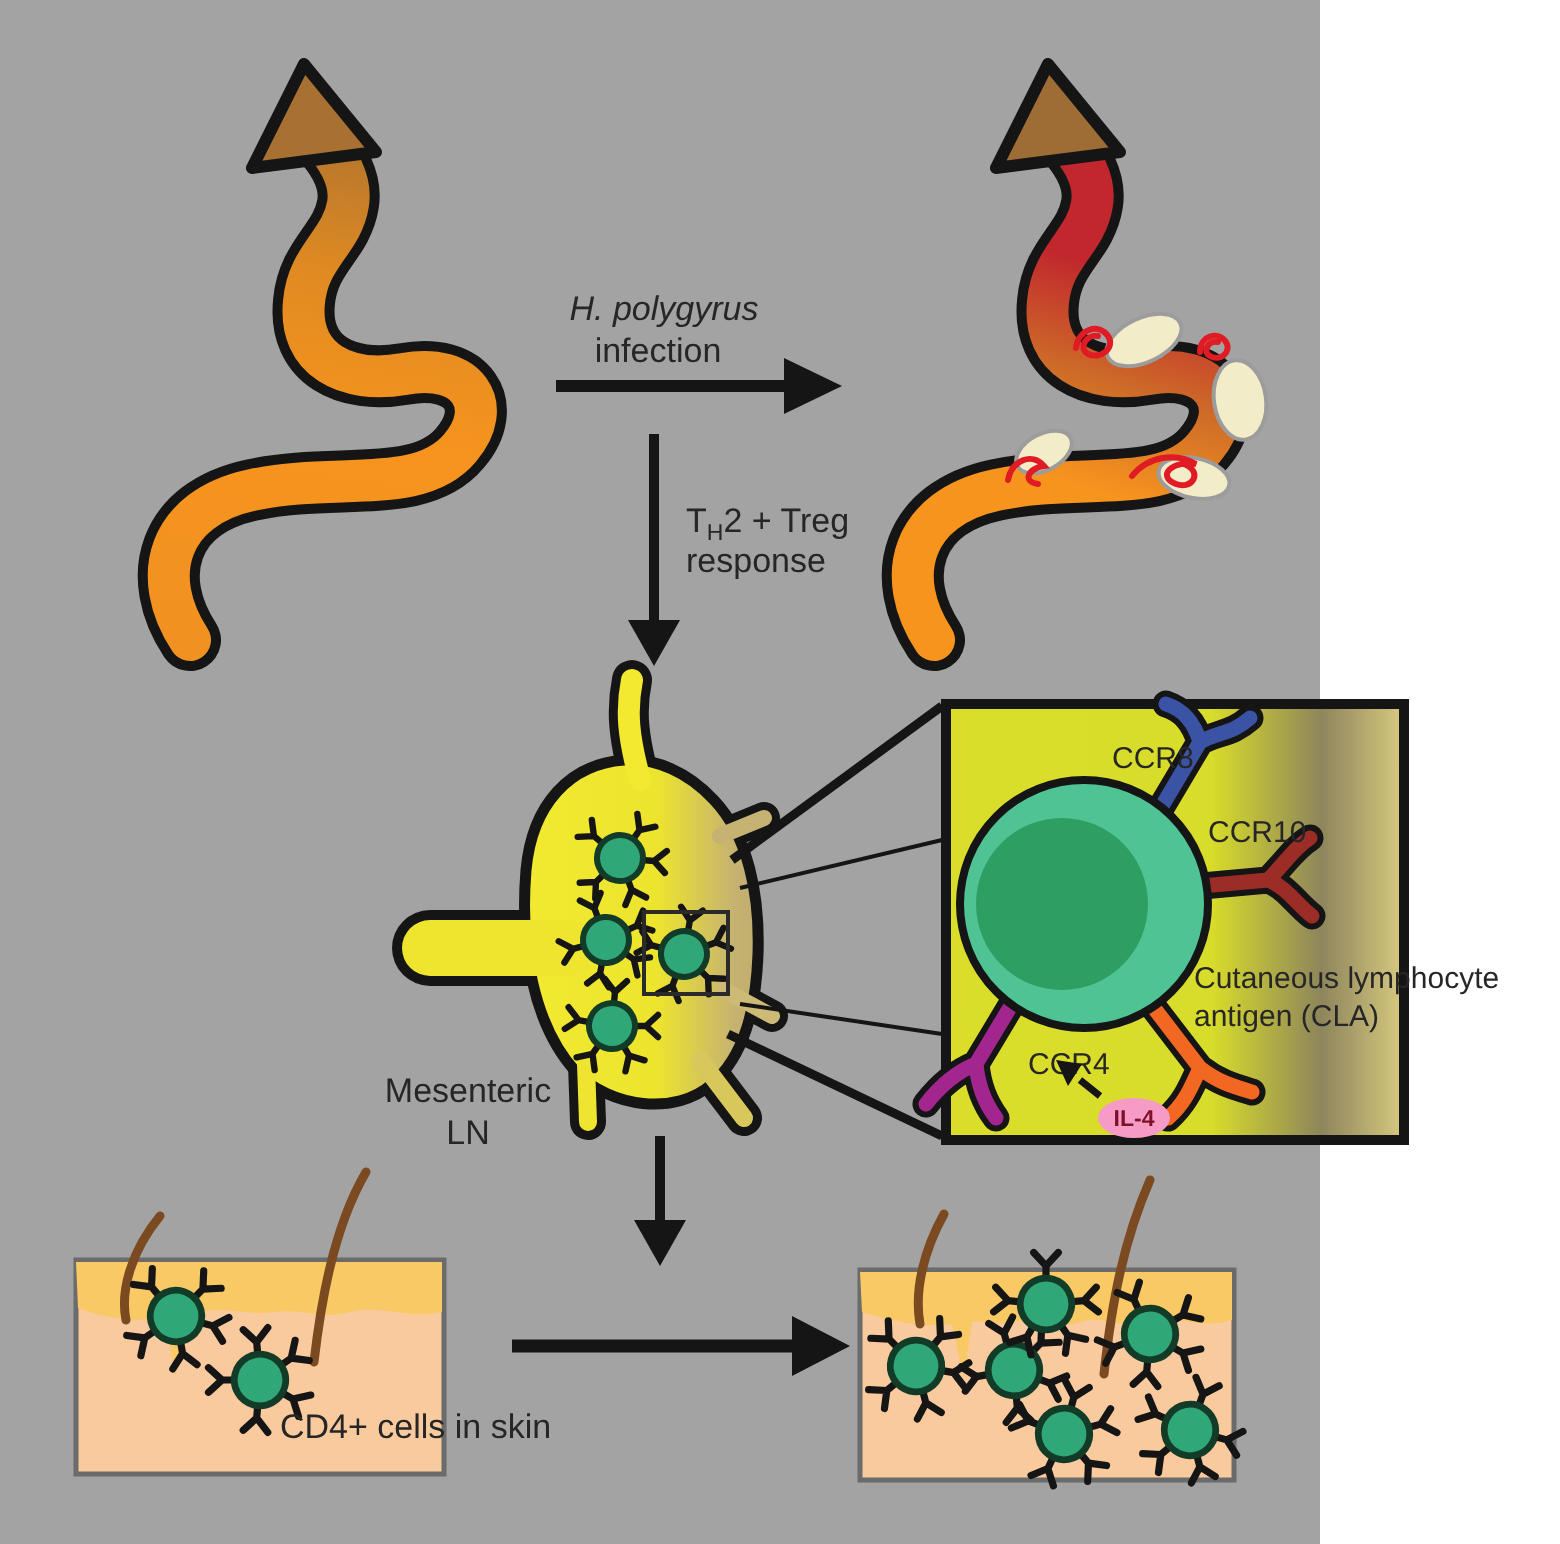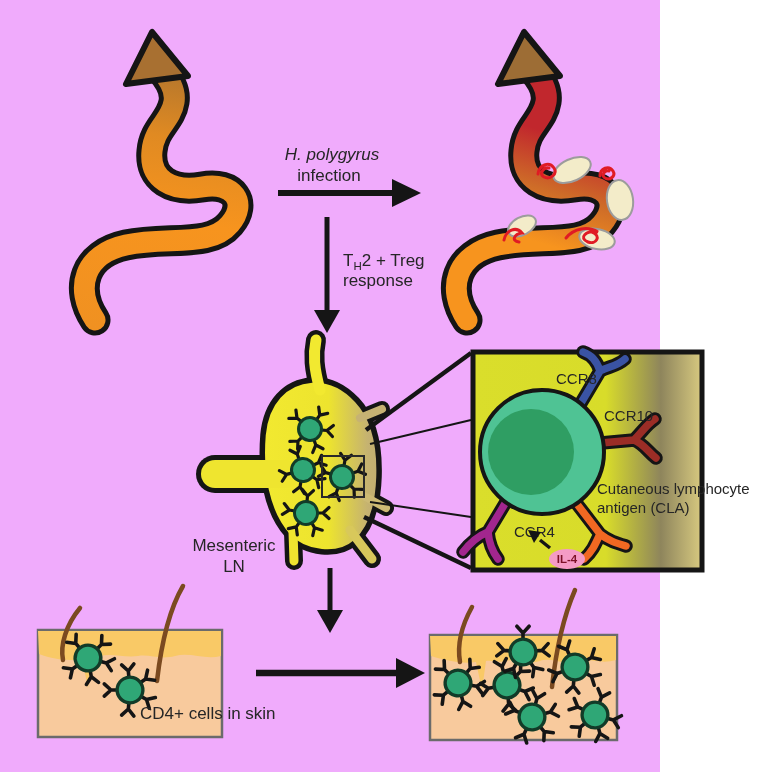--- a/index.html
+++ b/index.html
@@ -1,16 +1,16 @@
 <!DOCTYPE html>
 <html><head>
 <meta charset="utf-8">
 <style>
   html,body { margin:0; padding:0; background:#ffffff; }
-  .stage { width:660px; height:772px; position:relative; background:#f0abfc; }
+  .stage { width:660px; height:772px; position:relative; background:#a3a3a3; }
   text, tspan { font-family:"Liberation Sans", sans-serif; }
   .t   { font-size:17px; fill:#262626; }
   .t15 { font-size:15px; fill:#262626; }
   .sub { font-size:11.5px; }
   .italic { font-style:italic; }
   .il4t { font-size:11.5px; font-weight:bold; fill:#7D1128; }
 </style>
 </head>
 <body>
 

